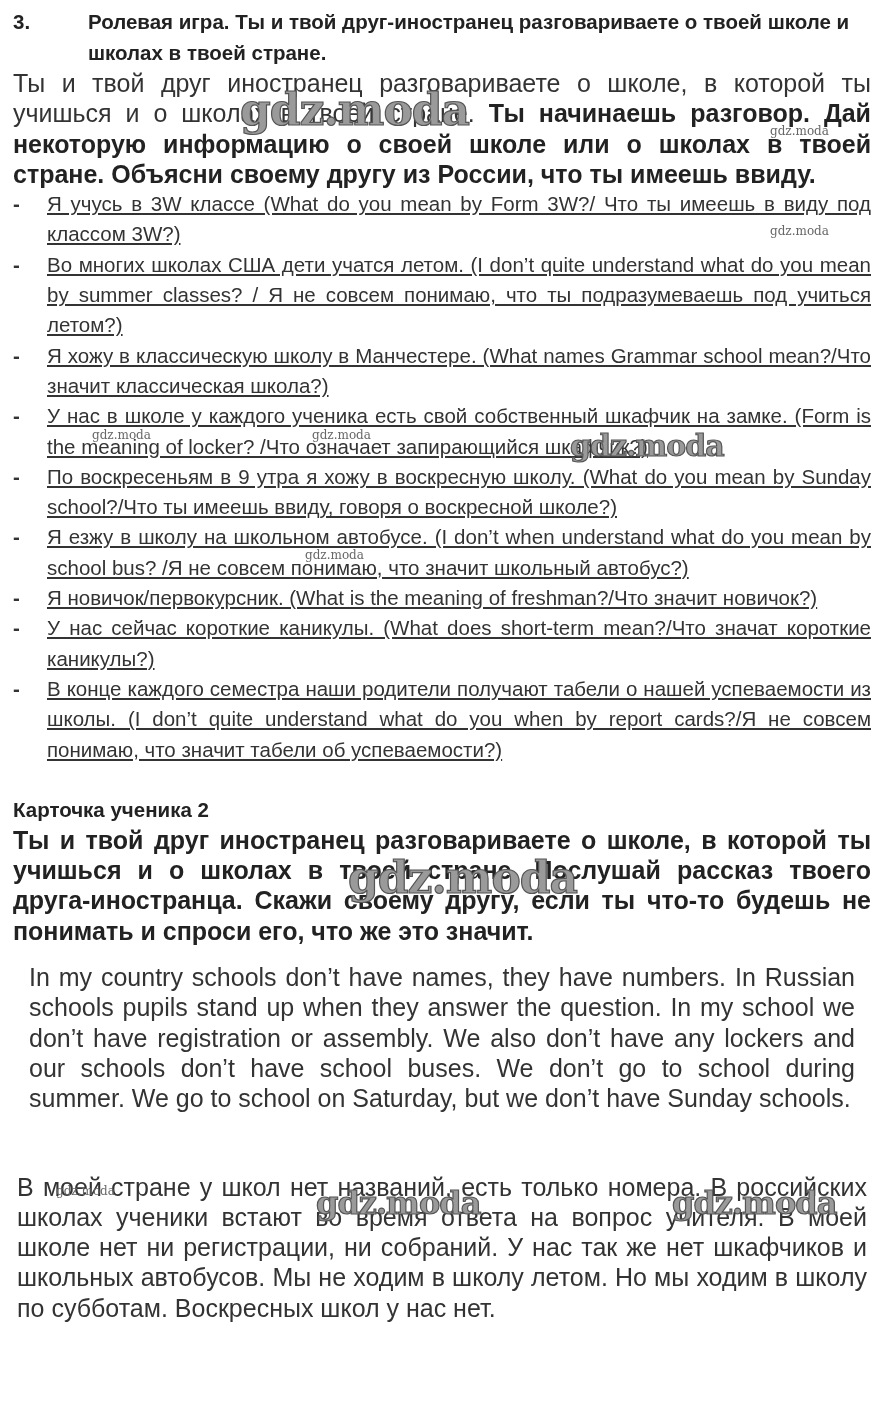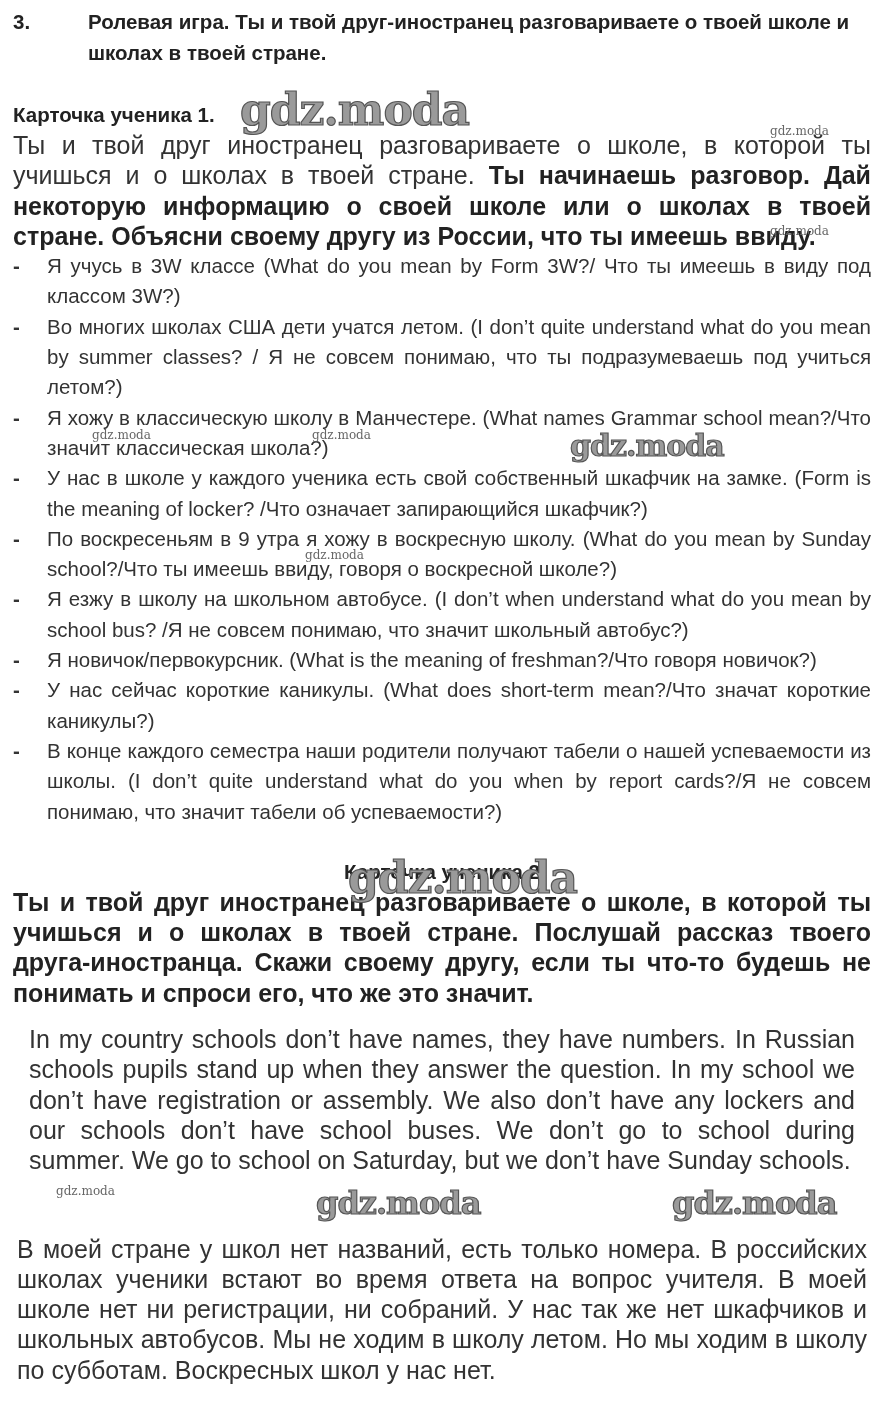--- a/index.html
+++ b/index.html
@@ -10,43 +10,42 @@
   .page { position: absolute; left: 13px; top: 6px; width: 858px; }
   .task { display: flex; font-size: 20.5px; font-weight: bold; line-height: 31px; color: #222; }
   .task .num { width: 34px; flex: none; }
   .task .title { flex: 1; margin-left: 41px; }
   .card-head { font-size: 20.5px; font-weight: bold; color: #222; margin-top: 32px; line-height: 30px; height: 30px; }
   .para { font-size: 25px; line-height: 30.3px; text-align: justify; text-align-last: left; color: #333; }
   .bold { font-weight: bold; color: #222; }
   ul.items { list-style: none; padding: 0; margin: 0; }
   ul.items li { display: flex; font-size: 20.5px; line-height: 30.3px; color: #333; }
   ul.items li .dash { width: 34px; flex: none; font-weight: bold; padding-left: 0px; }
-  ul.items li .txt { flex: 1; text-align: justify; text-align-last: left; }
-  .card2-head { margin-top: 6px; text-align: center; }
+  ul.items li .txt { flex: 1; text-align: justify; text-align-last: left; text-decoration: underline; }
+  .card2-head { margin-top: 6px; }
   .wm-big {
     position: absolute; font-family: "DejaVu Serif", serif; font-weight: bold;
     color: #9a9a9a; -webkit-text-stroke: 1.2px #555; letter-spacing: -1px;
     pointer-events: none;
   }
   .wm-small {
     position: absolute; font-family: "DejaVu Serif", serif; font-size: 12px;
     color: #666; pointer-events: none;
   }
 </style>
 </head>
 <body>
 
 <div class="page">
 
   <div class="task">
     <span class="num">3.</span>
     <span class="title">Ролевая игра.  Ты и твой друг-иностранец разговариваете о твоей школе и школах в твоей стране.</span>
   </div>
 
-  <div class="card-head">Карточка ученика 1.</div>
 
   <p class="para" style="margin:0;"><span>Ты и твой друг иностранец разговариваете о школе, в которой ты учишься и о школах в твоей стране. </span><span class="bold">Ты начинаешь разговор. Дай некоторую информацию о своей школе или о школах в твоей стране. Объясни своему другу из России, что ты имеешь ввиду.</span></p>
 
   <ul class="items">
     <li>
         <span class="dash">-</span>
         <span class="txt">Я учусь в 3W классе (What do you mean by Form 3W?/ Что ты имеешь в виду под классом 3W?)</span>
       </li>
     <li>
         <span class="dash">-</span>
@@ -63,21 +62,21 @@
     <li>
         <span class="dash">-</span>
         <span class="txt">По воскресеньям в 9 утра я хожу в воскресную школу. (What do you mean by Sunday school?/Что ты имеешь ввиду, говоря о воскресной школе?)</span>
       </li>
     <li>
         <span class="dash">-</span>
         <span class="txt">Я езжу в школу на школьном автобусе. (I don’t when understand what do you mean by school bus? /Я не совсем понимаю, что значит школьный автобус?)</span>
       </li>
     <li>
         <span class="dash">-</span>
-        <span class="txt">Я новичок/первокурсник. (What is the meaning of freshman?/Что говоря новичок?)</span>
+        <span class="txt">Я новичок/первокурсник. (What is the meaning of freshman?/Что значит новичок?)</span>
       </li>
     <li>
         <span class="dash">-</span>
         <span class="txt">У нас сейчас короткие каникулы. (What does short-term mean?/Что значат короткие каникулы?)</span>
       </li>
     <li>
         <span class="dash">-</span>
         <span class="txt">В конце каждого семестра наши родители получают табели о нашей успеваемости из школы. (I don’t quite understand what do you when by report cards?/Я не совсем понимаю, что значит табели об успеваемости?)</span>
       </li>
   </ul>

